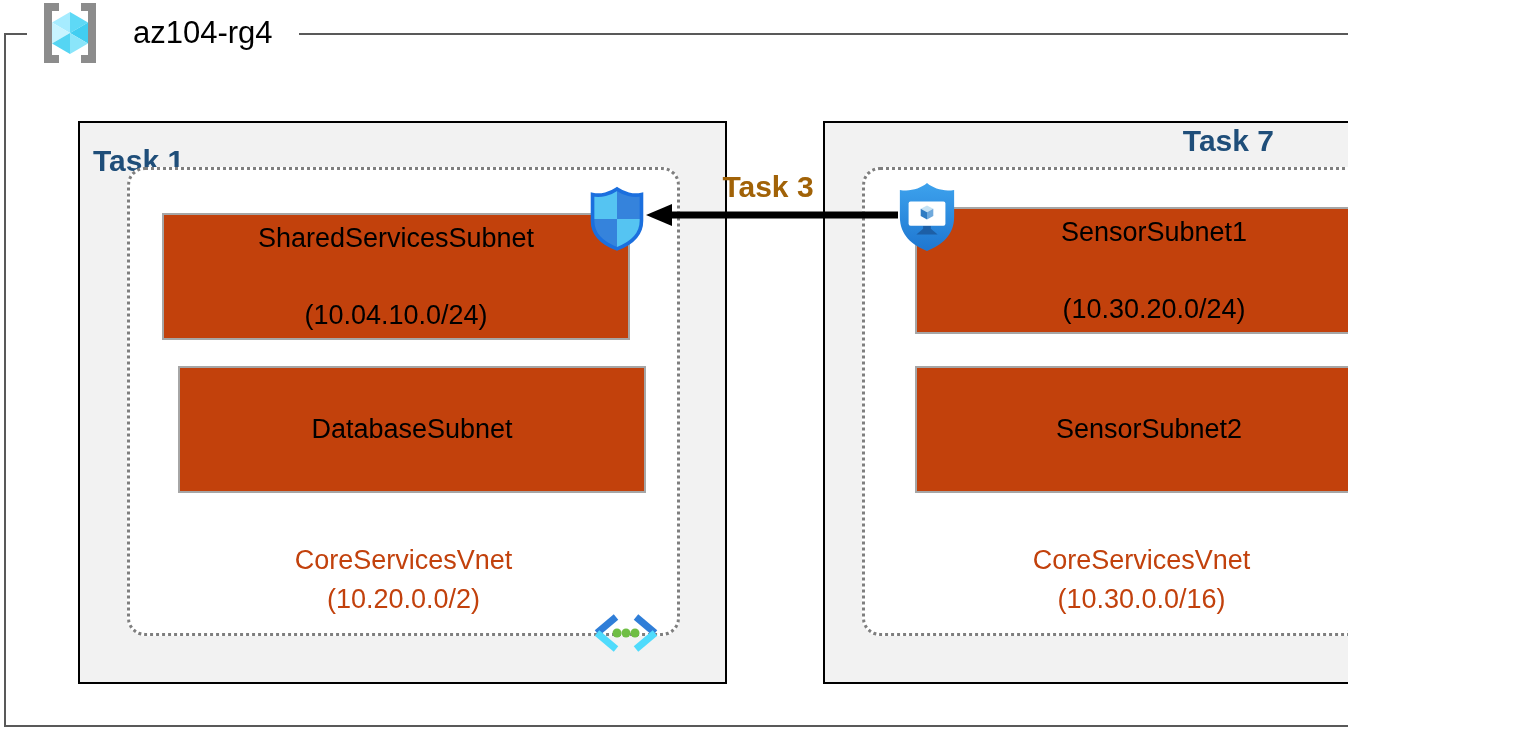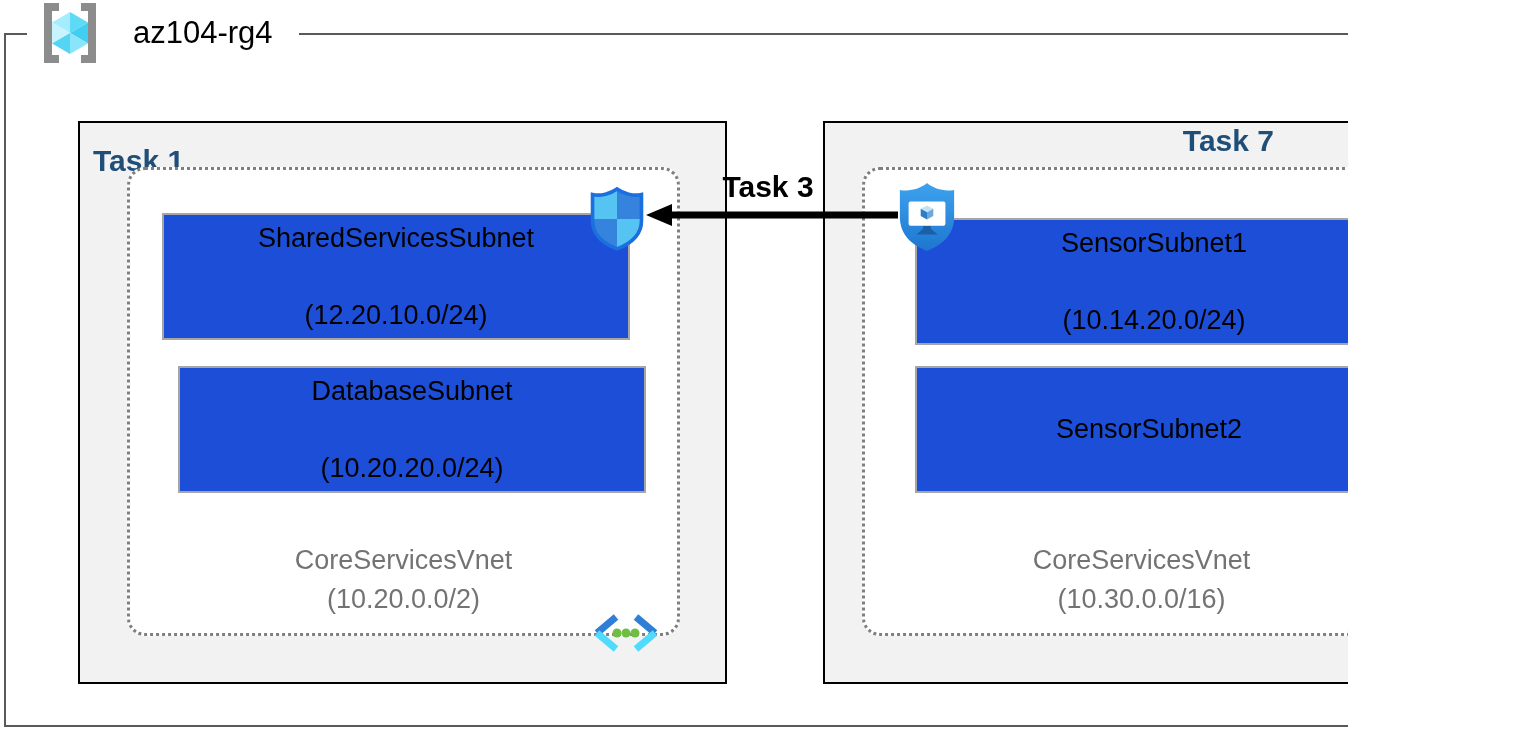--- a/index.html
+++ b/index.html
@@ -19,43 +19,43 @@
 
   .task-label { position:absolute; top:124px; font-size:30px; font-weight:bold; color:#1F4E79; white-space:nowrap; }
   .task1-label { left:93px;margin-top:20px; }
   .task2-label { right:74px; }
 
   .vnet-box { position:absolute; top:167px; height:469px; background:#ffffff;
               border:3px dotted #7F7F7F; border-radius:18px; }
   .vnet-box-left  { left:127px; width:553px; }
   .vnet-box-right { left:862px; width:559px; }
 
-  .subnet { position:absolute; width:468px; height:127px; background:#1d4ed8; border:2px solid #A6A6A6;
+  .subnet { position:absolute; width:468px; height:127px; background:#c2410c; border:2px solid #A6A6A6;
             display:flex; flex-direction:column; align-items:center; justify-content:center;
             font-size:27px; line-height:39px; color:#000000; text-align:center;gap:38px; }
   .subnet-l1 { left:162px; top:213px; }
   .subnet-l2 { left:178px; top:366px; }
-  .subnet-r1 { left:915px; top:218px;padding-left:10px; }
+  .subnet-r1 { left:915px; top:207px;padding-left:10px; }
   .subnet-r2 { left:915px; top:366px; }
 
   .vnet-label { position:absolute; top:541px; font-size:27px; line-height:39px;
-                color:#737373; text-align:center; }
+                color:#c2410c; text-align:center; }
   .vnet-label-left  { left:127px; width:553px; }
   .vnet-label-right { left:862px; width:559px; }
 
   .vnet-icon { position:absolute; top:612px; width:72px; height:42px; }
   .vnet-icon-left  { left:590px; }
   .vnet-icon-right { left:1343px; }
 
   .nsg-icon { position:absolute; left:588px; top:186px; width:58px; height:66px; }
   .bastion-icon { position:absolute; left:896px; top:180px; width:62px; height:74px; }
 
   .conn-arrow { position:absolute; left:644px; top:195px; width:256px; height:40px; }
   .task3-label { position:absolute; left:703px; top:170px; width:130px; text-align:center;
-                 font-size:30px; font-weight:bold; color:#000000; white-space:nowrap; }
+                 font-size:30px; font-weight:bold; color:#a16207; white-space:nowrap; }
 </style>
 </head>
 <body>
 
 <div class="stage">
 
   <div class="outer-box"></div>
   <div class="border-gap"></div>
 
   <div class="rg-icon">
@@ -75,29 +75,28 @@
   <div class="task-box task-box-left"></div>
   <div class="task-box task-box-right"></div>
   <div class="task-label task1-label">Task 1</div>
   <div class="task-label task2-label">Task 7</div>
 
   <div class="vnet-box vnet-box-left"></div>
   <div class="vnet-box vnet-box-right"></div>
 
   <div class="subnet subnet-l1">
     <div>SharedServicesSubnet</div>
-    <div>(12.20.10.0/24)</div>
+    <div>(10.04.10.0/24)</div>
   </div>
   <div class="subnet subnet-l2">
     <div>DatabaseSubnet</div>
-    <div>(10.20.20.0/24)</div>
   </div>
   <div class="subnet subnet-r1">
     <div>SensorSubnet1</div>
-    <div>(10.14.20.0/24)</div>
+    <div>(10.30.20.0/24)</div>
   </div>
   <div class="subnet subnet-r2">
     <div>SensorSubnet2</div>
   </div>
 
   <div class="vnet-label vnet-label-left">
     <div>CoreServicesVnet</div>
     <div>(10.20.0.0/2)</div>
   </div>
   <div class="vnet-label vnet-label-right">

